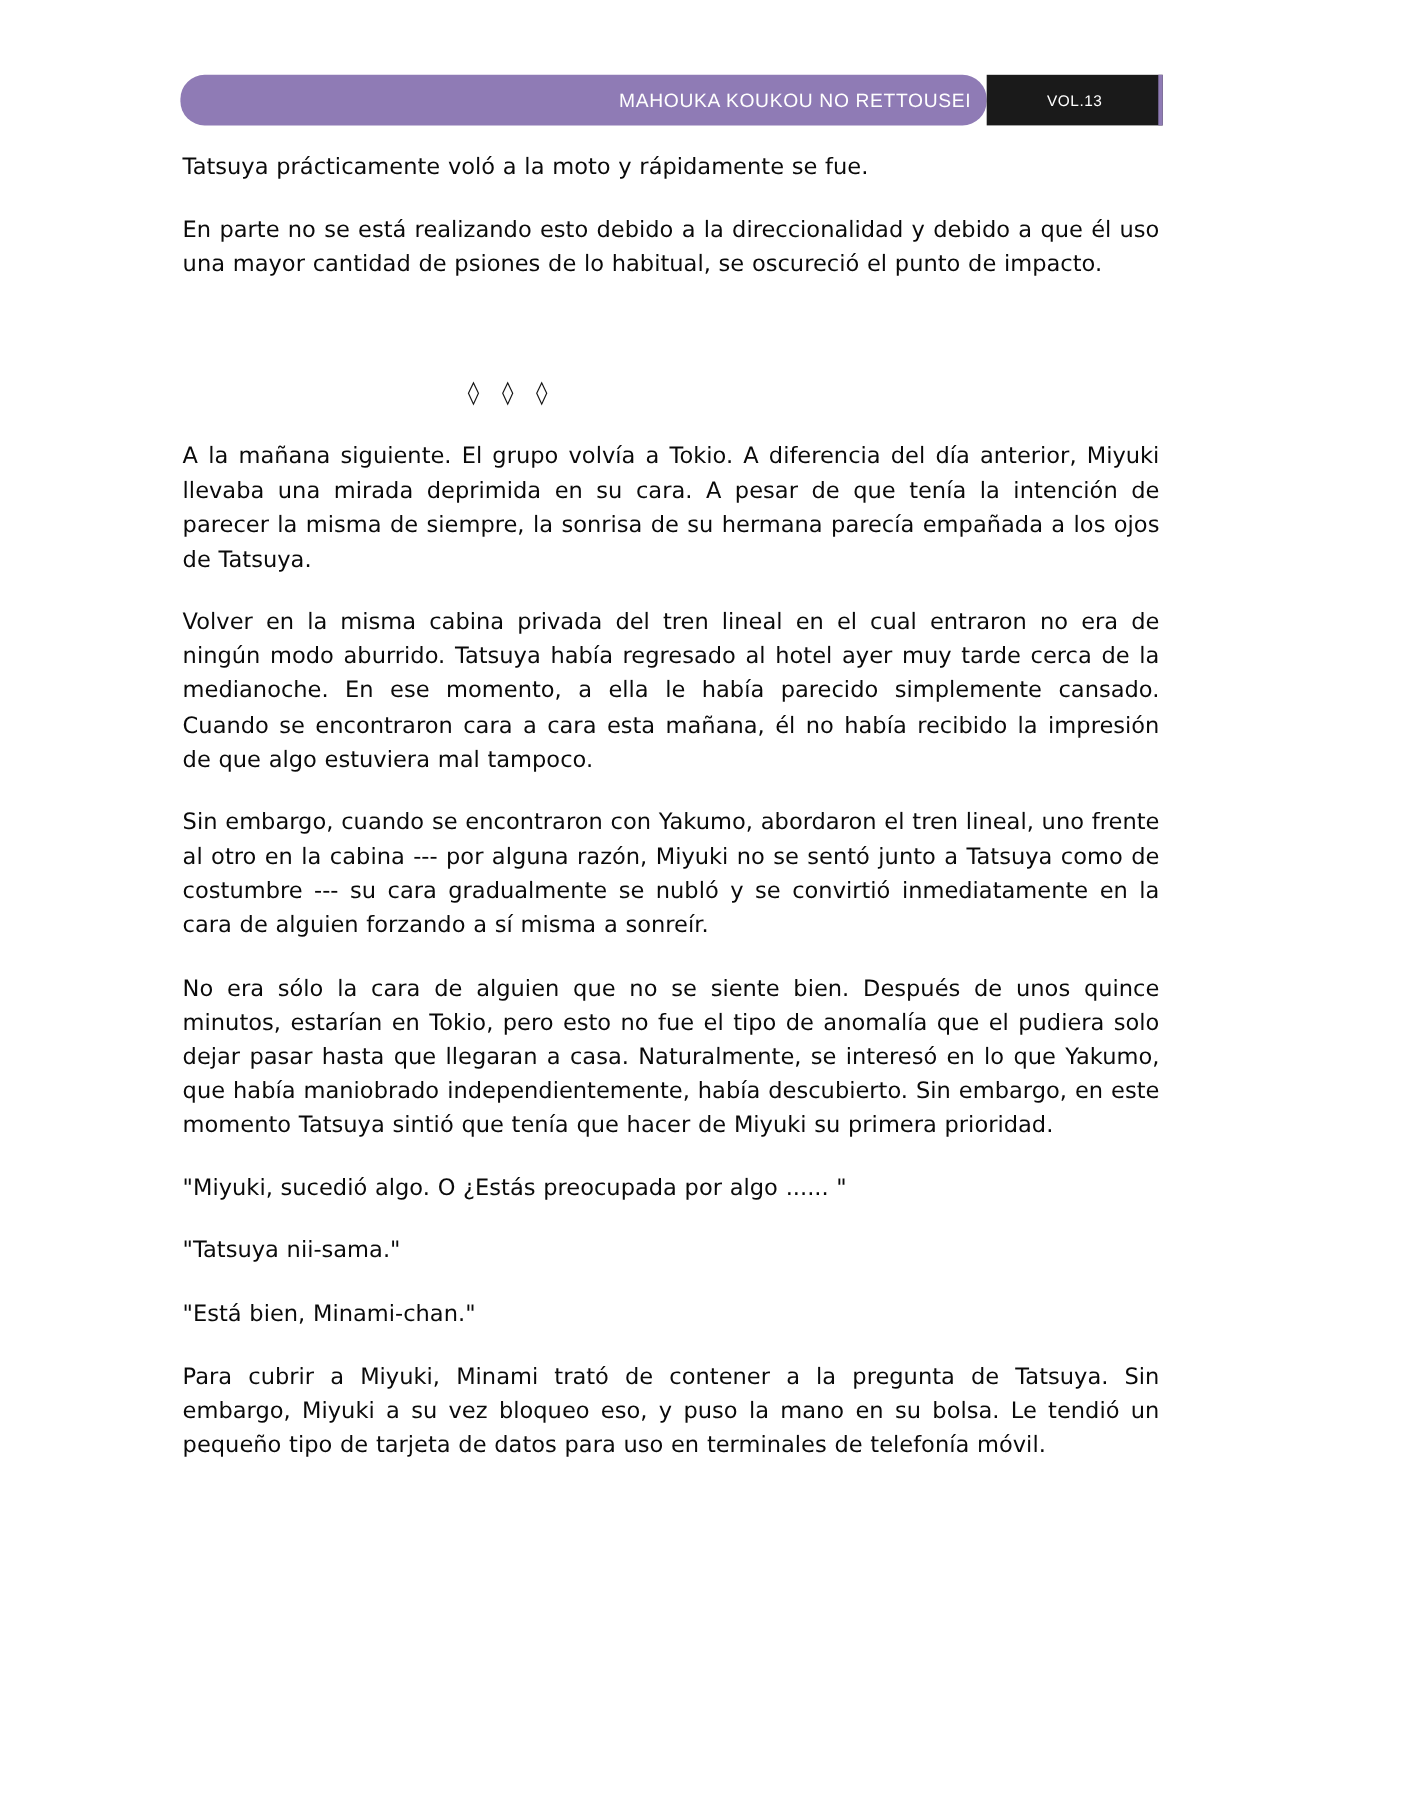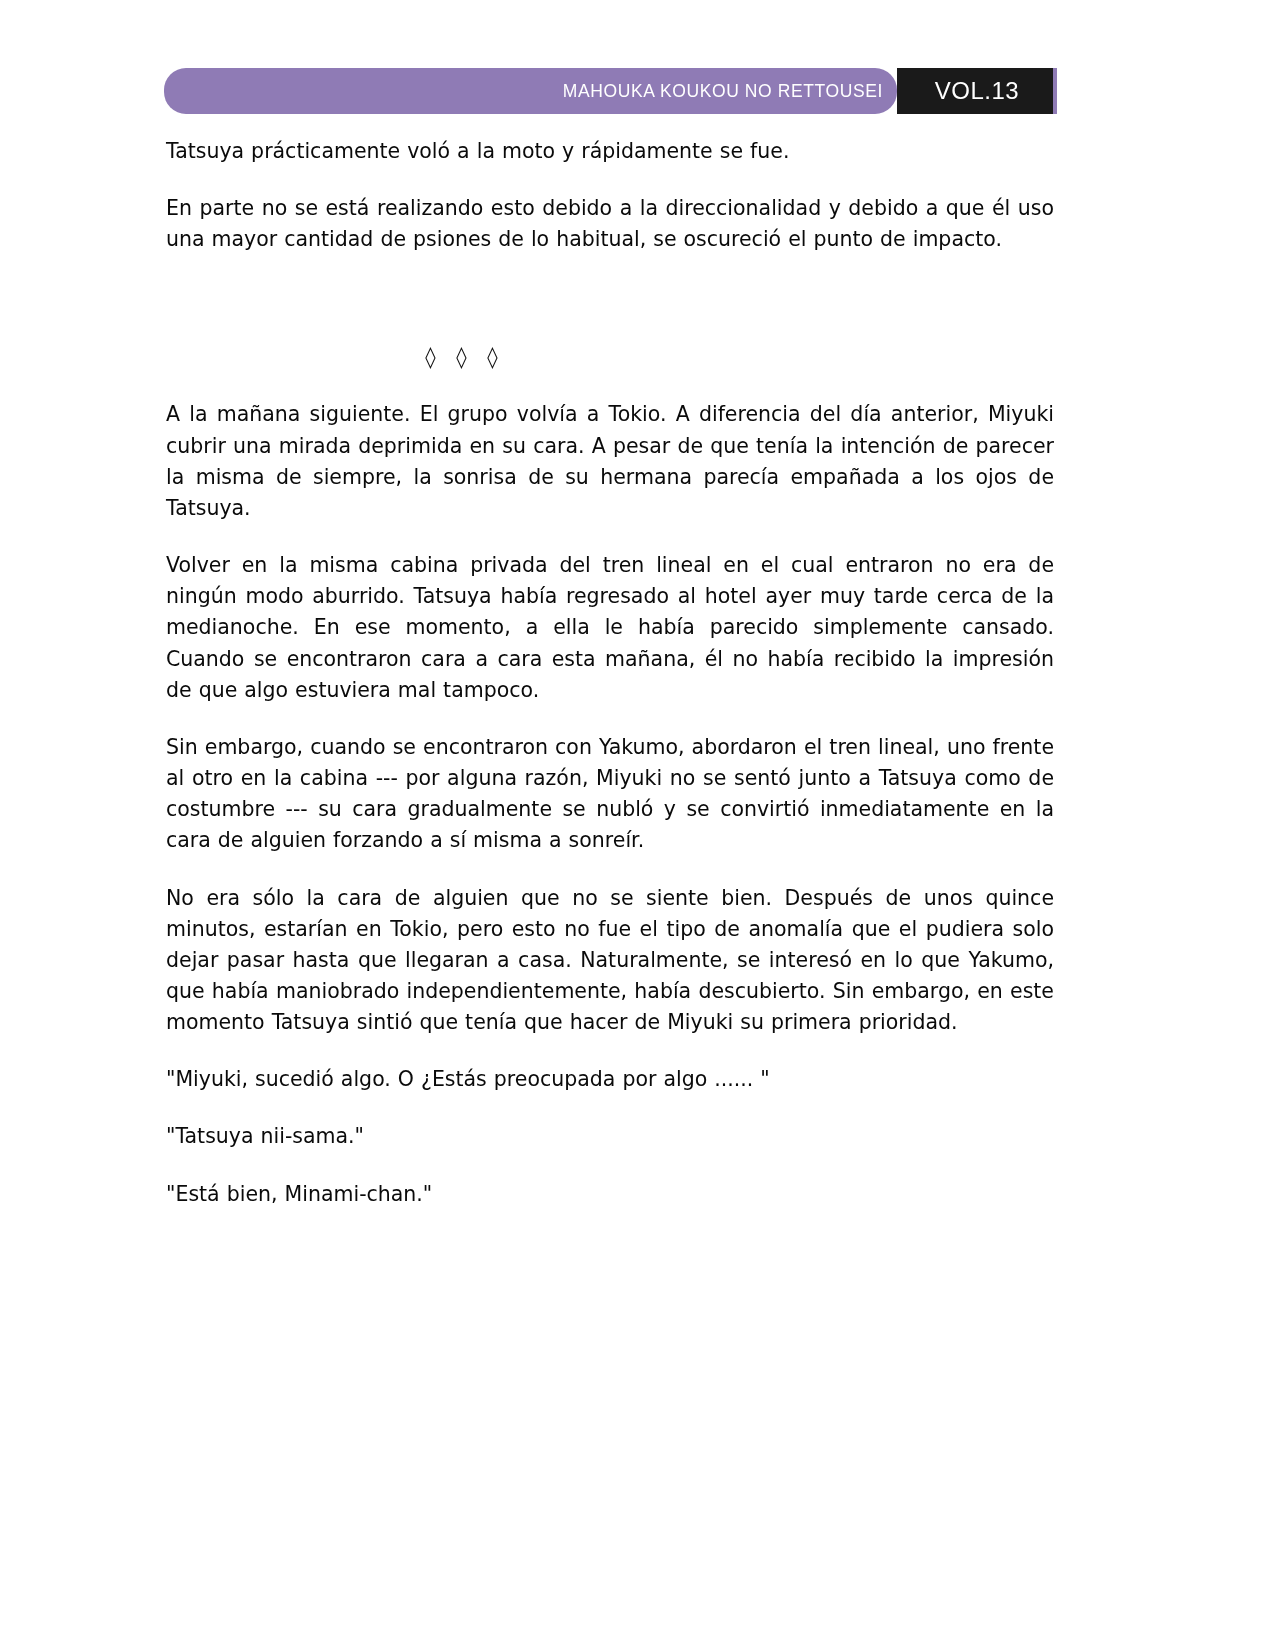--- a/index.html
+++ b/index.html
@@ -52,21 +52,21 @@
   .header-right {
     flex: 0 0 160px;
     background: #1a1a1a;
     display: flex;
     align-items: center;
     justify-content: center;
     position: relative;
   }
   .header-vol {
     color: #ffffff;
-    font-size: 24px;
+    font-size: 14px;
     letter-spacing: 0.5px;
     font-family: "Liberation Sans", sans-serif;
   }
   .header-right::after {
     content: "";
     position: absolute;
     right: 0;
     top: 0;
     bottom: 0;
     width: 4px;
@@ -117,22 +117,23 @@
 
   <div class="content">
 
     <p class="para">Tatsuya prácticamente voló a la moto y rápidamente se fue.</p>
     <p class="para">En parte no se está realizando esto debido a la direccionalidad y  debido a que él uso una mayor cantidad de psiones de lo habitual, se oscureció el punto de impacto.</p>
 
     <div class="spacer-lg"></div>
 
     <div class="divider">◊ ◊ ◊</div>
 
-    <p class="para">A la mañana siguiente. El grupo volvía a Tokio. A diferencia del día anterior, Miyuki cubrir una mirada deprimida en su cara. A pesar de que tenía la intención de parecer la misma de siempre, la sonrisa de su hermana parecía empañada a los ojos de Tatsuya.</p>
+    <p class="para">A la mañana siguiente. El grupo volvía a Tokio. A diferencia del día anterior, Miyuki llevaba una mirada deprimida en su cara. A pesar de que tenía la intención de parecer la misma de siempre, la sonrisa de su hermana parecía empañada a los ojos de Tatsuya.</p>
     <p class="para">Volver en la misma cabina privada del tren lineal en el cual entraron no era de ningún modo aburrido. Tatsuya había regresado al hotel ayer muy tarde cerca de la medianoche. En ese momento, a ella le había parecido simplemente cansado. Cuando se encontraron cara a cara esta mañana,  él no había recibido la impresión de que algo estuviera mal tampoco.</p>
     <p class="para">Sin embargo, cuando se encontraron con Yakumo, abordaron el tren lineal, uno frente al otro en la cabina --- por alguna razón, Miyuki no se sentó junto a Tatsuya como de costumbre --- su cara gradualmente se nubló y se convirtió inmediatamente en la cara de alguien forzando a sí misma a sonreír.</p>
     <p class="para">No era sólo la cara de alguien que no se siente bien. Después de unos quince minutos, estarían en Tokio, pero esto no fue el tipo de anomalía que el pudiera solo dejar  pasar hasta que llegaran a casa. Naturalmente, se interesó en lo que Yakumo, que había maniobrado independientemente, había descubierto. Sin embargo, en este momento Tatsuya sintió que tenía que hacer de Miyuki su primera prioridad.</p>
     <p class="para">"Miyuki, sucedió algo. O ¿Estás preocupada por algo ...... "</p>
     <p class="para">"Tatsuya nii-sama."</p>
     <p class="para">"Está bien, Minami-chan."</p>
+    <p class="para">Para cubrir a Miyuki, Minami trató de contener a la pregunta de Tatsuya. Sin embargo, Miyuki a su vez bloqueo eso, y  puso la mano en su bolsa. Le tendió un pequeño tipo de tarjeta de datos para  uso en terminales de telefonía móvil.</p>
 
   </div>
 </div>
 
 </body></html>

